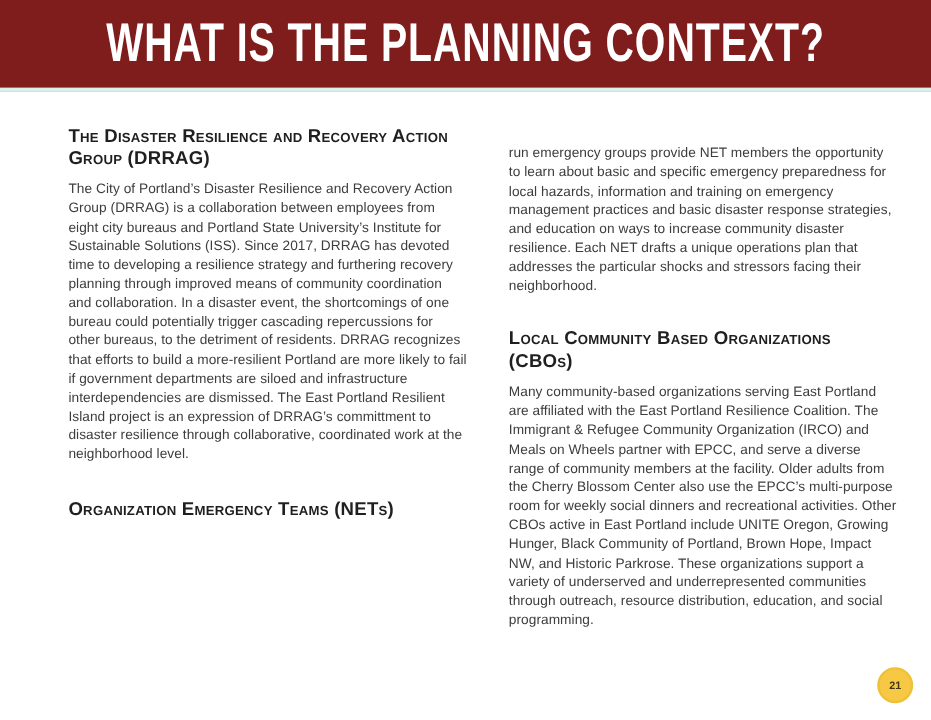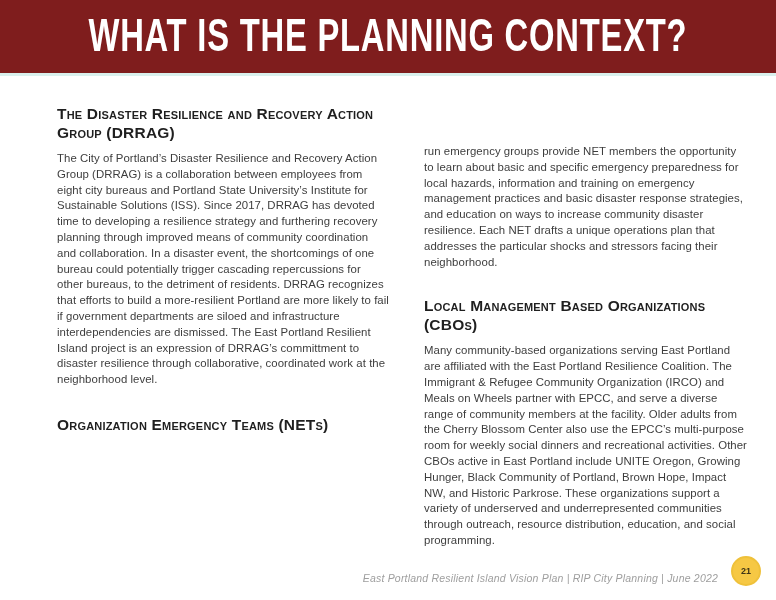--- a/index.html
+++ b/index.html
@@ -39,21 +39,21 @@
   
   .col {
     position: absolute;
     top: 104px;
   }
   .col-left  { left: 57px;  width: 332px; }
   .col-right { left: 424px; width: 324px; }
 
   .section { margin: 0; }
   .col-left  .section + .section { margin-top: 27px; }
-  .col-right .section-first { margin-top: 40px; }
+  .col-right .section-first { margin-top: 17px; }
   .col-right .section + .section { margin-top: 26px; }
 
   .section-heading {
     margin: 0 0 9px 0;
     font-variant: small-caps;
     font-weight: 700;
     font-size: 15.5px;
     line-height: 19px;
     letter-spacing: 0.2px;
     color: #1f1f1f;
@@ -111,22 +111,21 @@
     <div class="section">
       <h2 class="section-heading">Organization Emergency Teams (NETs)</h2>
     </div>
   </div>
 
   <div class="col col-right">
     <div class="section section-first">
       <p class="section-body">run emergency groups provide NET members the opportunity to learn about basic and specific emergency preparedness for local hazards, information and training on emergency management practices and basic disaster response strategies, and education on ways to increase community disaster resilience. Each NET drafts a unique operations plan that addresses the particular shocks and stressors facing their neighborhood.</p>
     </div>
     <div class="section">
-      <h2 class="section-heading">Local Management Based Organizations (CBOs)</h2>
+      <h2 class="section-heading">Local Community Based Organizations (CBOs)</h2>
       <p class="section-body">Many community-based organizations serving East Portland are affiliated with the East Portland Resilience Coalition. The Immigrant &amp; Refugee Community Organization (IRCO) and Meals on Wheels partner with EPCC, and serve a diverse range of community members at the facility. Older adults from the Cherry Blossom Center also use the EPCC’s multi-purpose room for weekly social dinners and recreational activities. Other CBOs active in East Portland include UNITE Oregon, Growing Hunger, Black Community of Portland, Brown Hope, Impact NW, and Historic Parkrose. These organizations support a variety of underserved and underrepresented communities through outreach, resource distribution, education, and social programming.</p>
     </div>
   </div>
 
-  <div class="footer-citation">East Portland Resilient Island Vision Plan  |  RIP City Planning  |  June 2022</div>
 
   <div class="page-number-badge">21</div>
 
 </div>
 
 </body></html>

